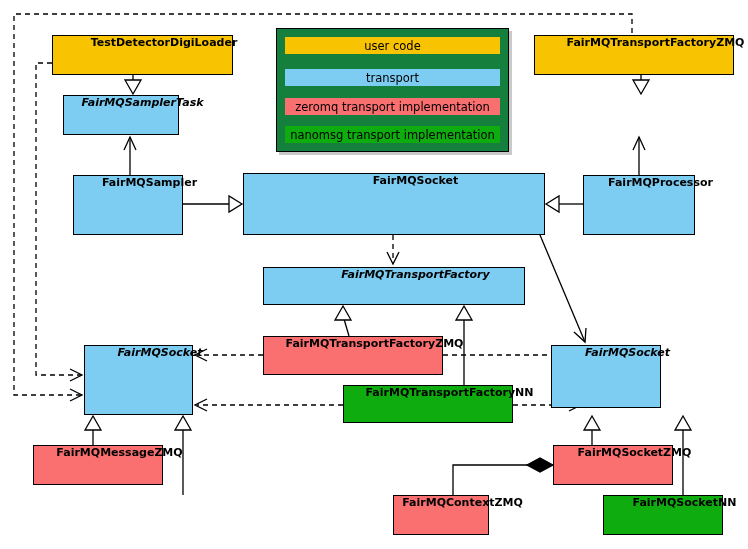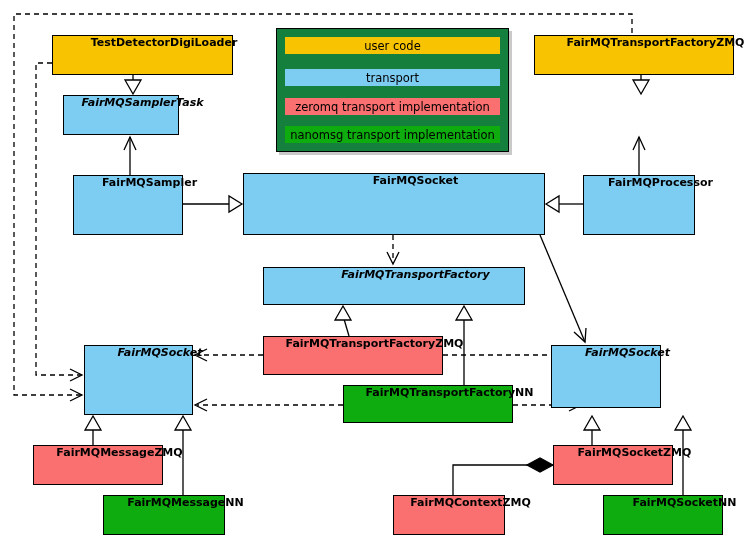--- a/index.html
+++ b/index.html
@@ -190,25 +190,22 @@
     </div>
 
   <div class="node c-frame abstract" style="left:551px;top:345px;width:110px;height:63px">
     <span>FairMQSocket</span>
     </div>
 
   <div class="node c-zmq" style="left:33px;top:445px;width:130px;height:40px">
     <span>FairMQMessageZMQ</span>
     </div>
 
-  <div class="node c-nn" style="left:103px;top:495px;width:122px;height:40px">
-    <span>FairMQMessageNN</span>
-    </div>
-
-  <div class="node c-zmq" style="left:393px;top:495px;width:112px;height:40px">
+
+  <div class="node c-zmq" style="left:393px;top:495px;width:96px;height:40px">
     <span>FairMQContextZMQ</span>
     </div>
 
   <div class="node c-nn" style="left:603px;top:495px;width:120px;height:40px">
     <span>FairMQSocketNN</span>
     </div>
 
   <div class="node c-zmq" style="left:553px;top:445px;width:120px;height:40px">
     <span>FairMQSocketZMQ</span>
     </div>

